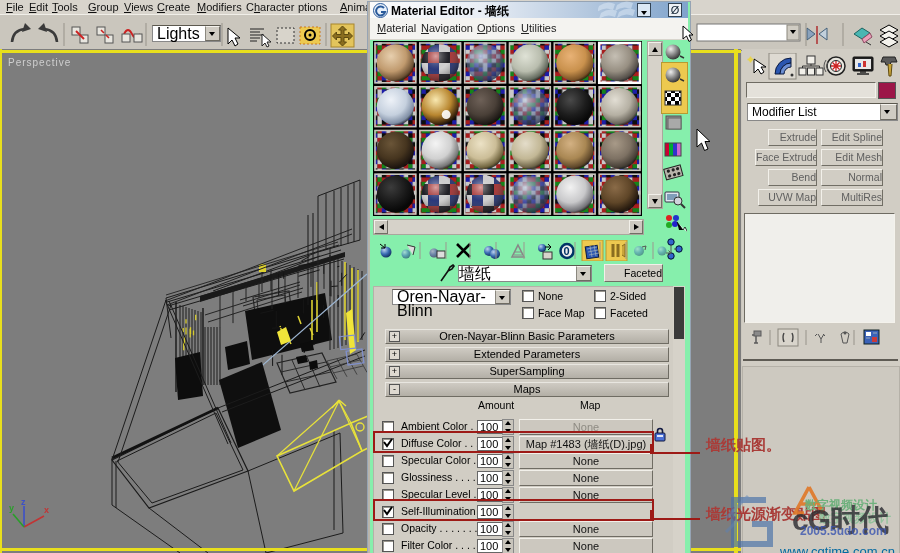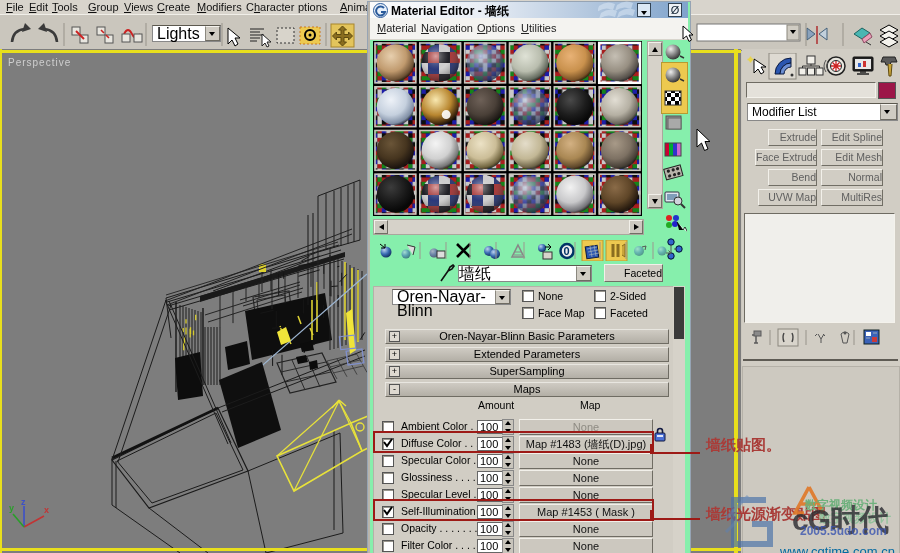--- a/index.html
+++ b/index.html
@@ -901,21 +901,20 @@
       <svg class="abs" style="left:-1px;top:-2px" width="12" height="12">
         <path d="M2 5 l3 4 5 -7" stroke="#000" stroke-width="2" fill="none"></path>
       </svg>
     </div>
     <div class="mlabel" style="left:31px;top:503px">Self-Illumination .</div>
     <div class="spin abs" style="left:107px;top:503px">100</div>
     <div class="spinarr abs" style="left:132px;top:502px"><svg width="10" height="14">
         <path d="M5 1 l3 4 h-6 z" fill="#000"></path>
         <path d="M5 13 l3 -4 h-6 z" fill="#000"></path>
       </svg></div>
-    <div class="mapbtn" style="left:149px;top:502px;width:132px;color:#111">Map #1453 ( Mask )</div>
     <div class="cb abs" style="left:12px;top:521px"></div>
     <div class="mlabel" style="left:31px;top:520px">Opacity . . . . . . . .</div>
     <div class="spin abs" style="left:107px;top:520px">100</div>
     <div class="spinarr abs" style="left:132px;top:519px"><svg width="10" height="14">
         <path d="M5 1 l3 4 h-6 z" fill="#000"></path>
         <path d="M5 13 l3 -4 h-6 z" fill="#000"></path>
       </svg></div>
     <div class="mapbtn" style="left:149px;top:519px;width:132px;color:#111">None</div>
     <div class="cb abs" style="left:12px;top:538px"></div>
     <div class="mlabel" style="left:31px;top:537px">Filter Color . . . . .</div>

